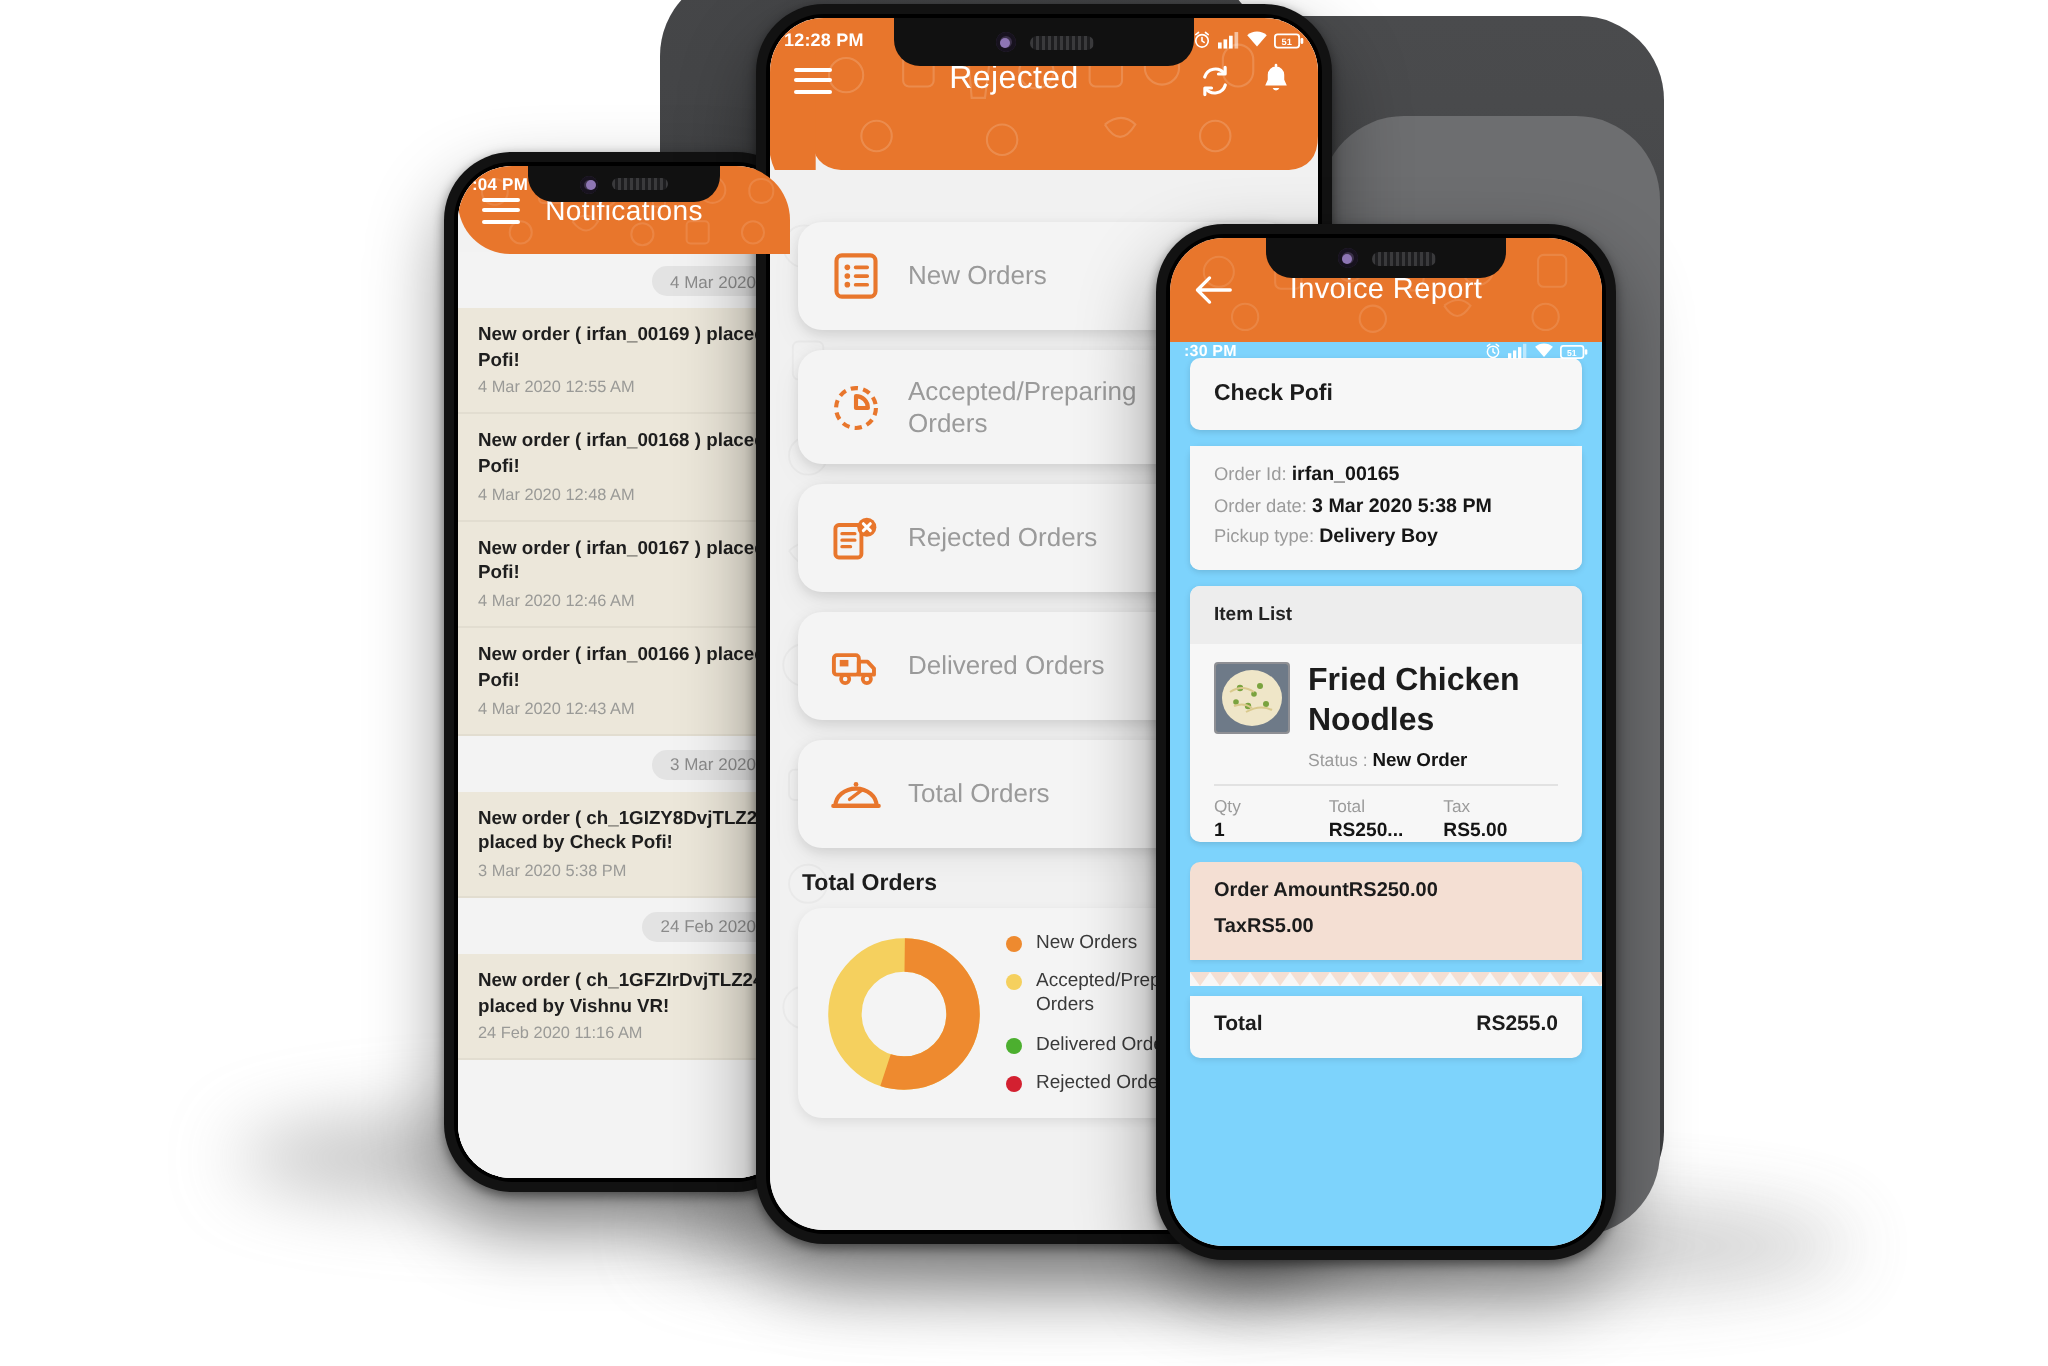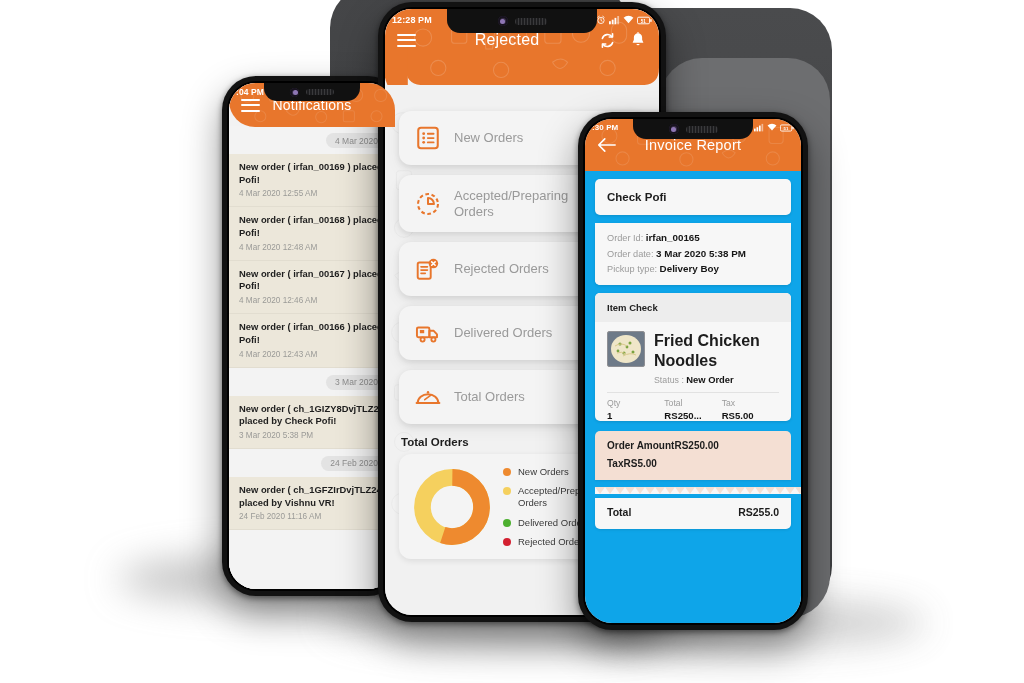--- a/index.html
+++ b/index.html
@@ -90,21 +90,21 @@
              padding:12px 14px;gap:12px;}
   .legend{display:flex;flex-direction:column;gap:8px;}
   .lg{display:flex;align-items:flex-start;gap:7px;font-size:9.5px;color:#3a3a3a;white-space:nowrap;}
   .lg .dot{width:8px;height:8px;border-radius:50%;flex:0 0 auto;margin-top:2px;}
 
   
   #phoneC{left:578px;top:112px;width:230px;height:518px;}
   #phoneC .apphead{height:58px;}
   #phoneC .notch{width:120px;height:20px;}
   #phoneC .title{font-size:14.5px;}
-  .ibody{position:absolute;left:0;right:0;top:0;bottom:0;background:#0ea5e9;overflow:hidden;}
+  .ibody{position:absolute;left:0;right:0;top:0;bottom:0;background:#7dd3fc;overflow:hidden;}
   .icard{margin:8px 10px;background:#f7f7f7;border-radius:5px;box-shadow:0 1px 3px rgba(0,0,0,.13);}
   .icard.plain{padding:12px 12px;font-size:11.5px;font-weight:bold;color:#1c1c1c;}
   .ihdr{display:flex;align-items:center;justify-content:space-between;
         padding:9px 12px;background:#ededed;border-radius:5px 5px 0 0;
         font-size:9.5px;font-weight:bold;color:#222;}
   .ibodyrows{padding:9px 12px 11px;background:#f7f7f7;border-radius:0 0 5px 5px;}
   .irow{font-size:9.2px;color:#9b9b9b;margin-bottom:4.5px;white-space:nowrap;}
   .irow b{color:#161616;font-size:9.8px;font-weight:bold;}
   .itemrow{display:flex;gap:9px;padding:9px 12px 0;}
   .thumb{width:36px;height:34px;border-radius:2px;flex:0 0 auto;overflow:hidden;
@@ -458,21 +458,21 @@
               </div>
               <div class="irow" style="margin-bottom:0;">
                 <span>Pickup type:</span>
                 <b>Delivery Boy</b>
               </div>
             </div>
           </div>
 
           <div class="icard" style="padding:0;">
             <div class="ihdr">
-              <span>Item Check</span>
+              <span>Item List</span>
             </div>
             <div class="itemrow">
               <div class="thumb">
                 <svg viewBox="0 0 36 34" width="36" height="34">
                   <rect width="36" height="34" fill="#6e7a88"></rect>
                   <ellipse cx="18" cy="17" rx="15" ry="14" fill="#efe6c8"></ellipse>
                   <g fill="#7aa33f">
                       <circle cx="12" cy="12" r="1.6"></circle>
                       <circle cx="22" cy="11" r="1.5"></circle>
                     <circle cx="16" cy="21" r="1.6"></circle>
@@ -548,21 +548,21 @@
           </svg>
           <div class="bar">
             <svg width="19" height="16" viewBox="0 0 22 18">
               <path d="M21 9H2M9 2L2 9l7 7" fill="none" stroke="#fff" stroke-width="1.9" stroke-linecap="round" stroke-linejoin="round"></path>
             </svg>
             <div class="title">Invoice Report</div>
             <div style="width:19px"></div>
           </div>
         </div>
 
-        <div class="statusbar" style="height:17px;font-size:8px;">
+        <div class="statusbar" style="height:17px;font-size:8px;margin-top:48px;">
           <span>:30 PM</span>
           <span class="sb-right">
             <svg width="9" height="9" viewBox="0 0 24 24" class="sb-ico">
               <circle cx="12" cy="13" r="7.5" fill="none" stroke="#fff" stroke-width="2"></circle>
               <path d="M12 9v4l2.6 1.8" stroke="#fff" stroke-width="2" fill="none" stroke-linecap="round"></path>
               <path d="M4.5 5.5L7.8 3M19.5 5.5L16.2 3" stroke="#fff" stroke-width="2" stroke-linecap="round"></path>
             </svg>
             <svg width="10" height="9" viewBox="0 0 18 14" class="sb-ico">
               <rect x="0" y="9" width="3" height="5" fill="#fff"></rect>
                 <rect x="4.5" y="6.5" width="3" height="7.5" fill="#fff"></rect>

